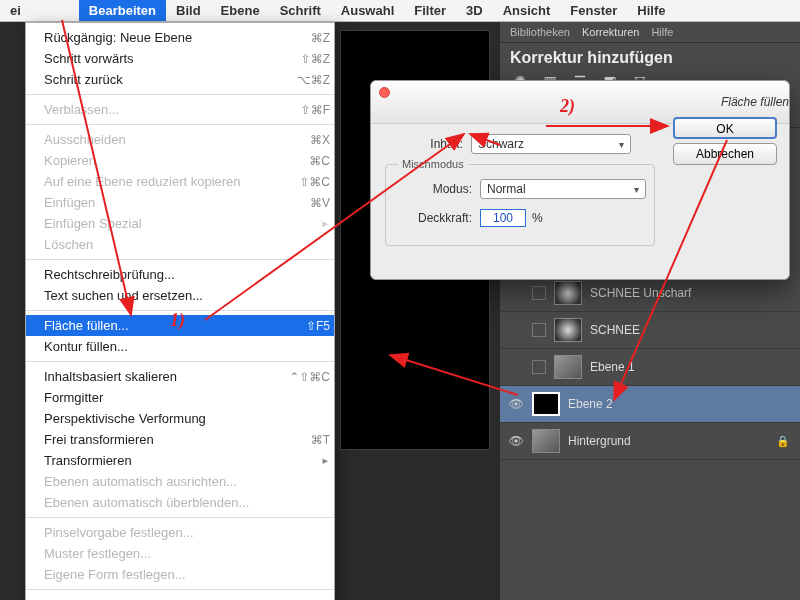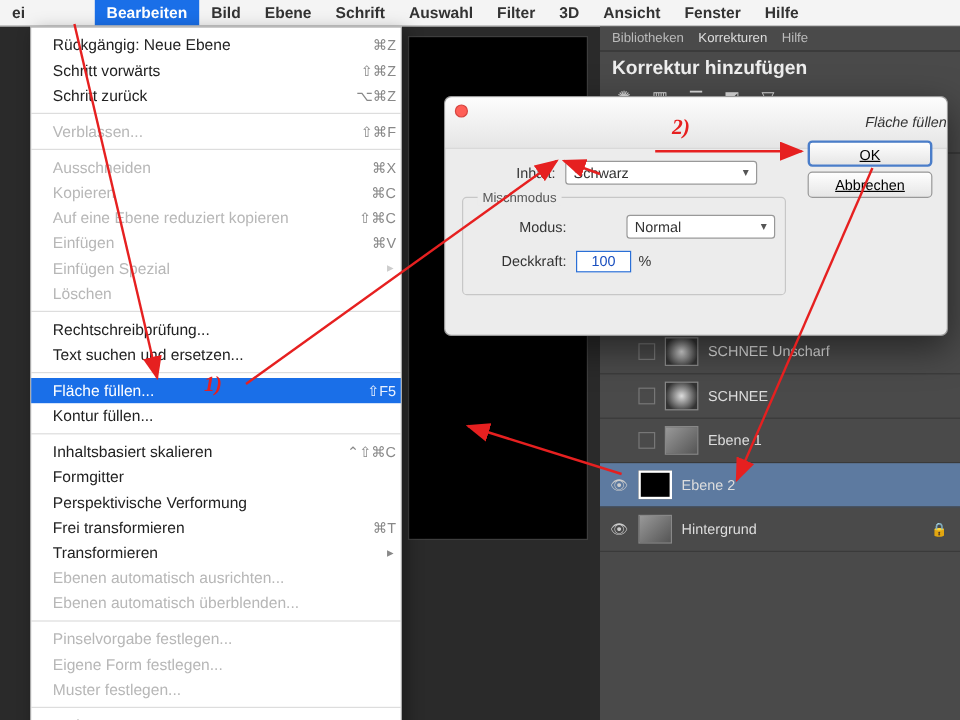--- a/index.html
+++ b/index.html
@@ -67,21 +67,21 @@
   .dlabel { width:78px; text-align:right; margin-right:8px; }
   .dselect { flex:1; height:20px; background:#fff; border:1px solid #999; border-radius:3px;
     display:flex; align-items:center; justify-content:space-between; padding:0 6px; font-size:12px;}
   .dselect::after { content:"▾"; color:#555; font-size:10px; margin-left:6px;}
   .fieldset { border:1px solid #c7c7c7; border-radius:4px; padding:10px 8px 8px 8px; margin-top:0px;}
   .fieldset .legend { position:relative; top:-18px; left:4px; background:#ececec; padding:0 4px; font-size:11px; color:#555;}
   .num { width:46px; height:18px; border:1px solid #2a6fd6; background:#fff; text-align:center;
     font-size:12px; color:#1a4fbf; }
   .chk { display:flex; align-items:center; gap:6px; margin-top:8px; font-size:12px;}
   .chk input {width:13px;height:13px;}
-  .dbuttons { position:absolute; right:12px; top:36px; display:flex; flex-direction:column; gap:4px;text-decoration:underline;}
+  .dbuttons { position:absolute; right:12px; top:36px; display:flex; flex-direction:column; gap:4px;}
   .btn { width:104px; height:22px; background:linear-gradient(#fefefe,#e6e6e6);
     border:1px solid #999; border-radius:4px; font-size:12px; text-align:center;
     line-height:20px; }
   .btn.primary { border:2px solid #4a7dc9; font-weight:500; }
 
   
   .overlay { position:absolute; inset:0; pointer-events:none; z-index:40;}
   .ann-num { position:absolute; color:#e62020; font-weight:bold; font-style:italic; font-size:18px; font-family:"Times New Roman",serif;}
 
 </style>
@@ -180,24 +180,24 @@
       <span>Ebenen automatisch ausrichten...</span>
     </div>
     <div class="row disabled">
       <span>Ebenen automatisch überblenden...</span>
     </div>
     <div class="sep"></div>
     <div class="row disabled">
       <span>Pinselvorgabe festlegen...</span>
     </div>
     <div class="row disabled">
+      <span>Muster festlegen...</span>
+    </div>
+    <div class="row disabled">
       <span>Eigene Form festlegen...</span>
-    </div>
-    <div class="row disabled">
-      <span>Muster festlegen...</span>
     </div>
     <div class="sep"></div>
     <div class="row sub">
       <span>Entleeren</span>
     </div>
   </div>
 
 <div class="canvas"></div>
 
 <div class="rpanel">
@@ -263,21 +263,21 @@
   </div>
   <div class="dbody">
     <div class="drow">
       <div class="dlabel">Inhalt:</div>
       <div class="dselect" style="width:160px;flex:none">
         <span>Schwarz</span>
       </div>
     </div>
     <div class="fieldset" style="width:270px;">
       <span class="legend">Mischmodus</span>
-      <div class="drow" style="margin-top:-10px;gap:42px;">
+      <div class="drow" style="margin-top:-10px;">
         <div class="dlabel">Modus:</div>
         <div class="dselect">
             <span>Normal</span>
           </div>
       </div>
       <div class="drow">
         <div class="dlabel">Deckkraft:</div>
         <input class="num" value="100" style="">
         <span style="margin-left:6px">%</span>
       </div>

